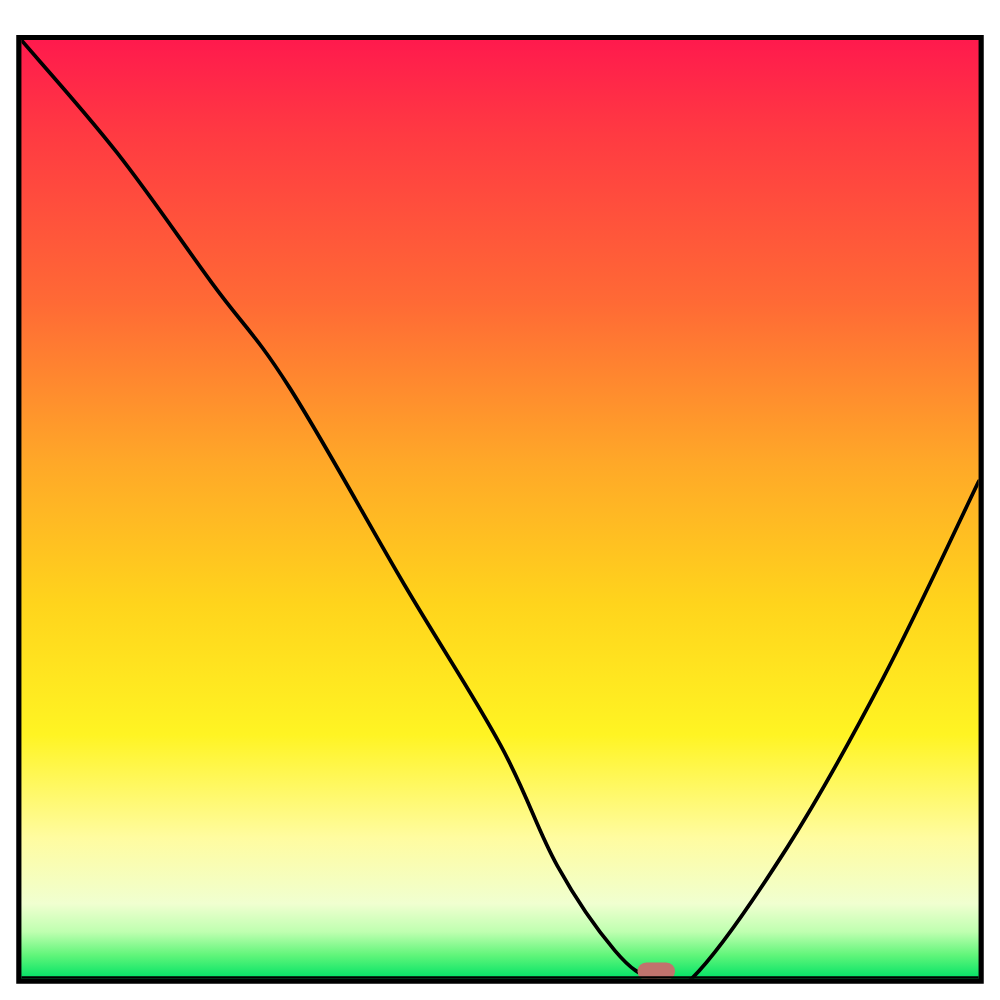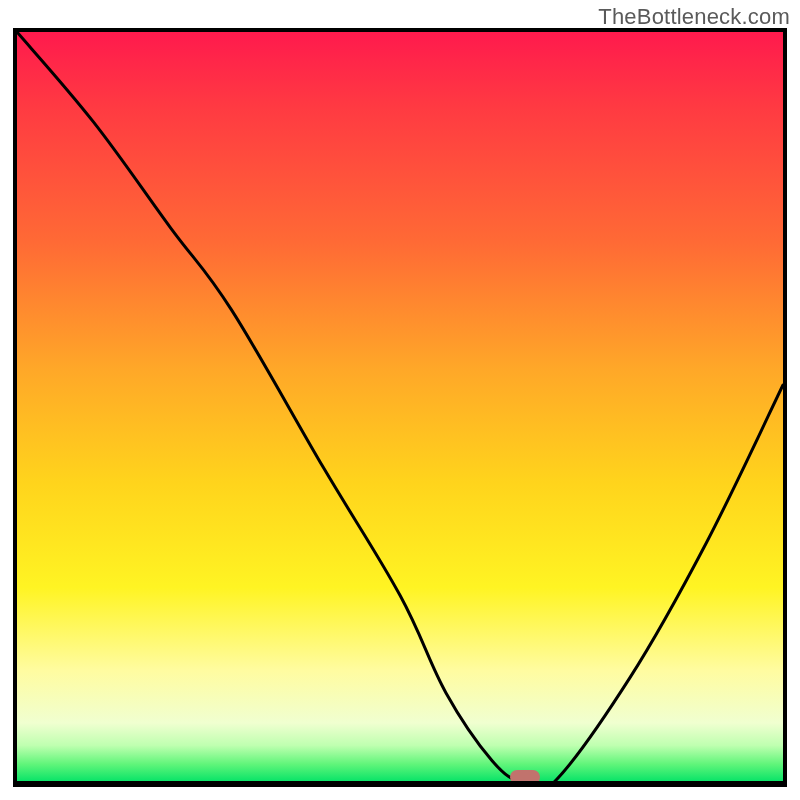--- a/index.html
+++ b/index.html
@@ -79,21 +79,20 @@
     height: 14px;
     border-radius: 7px;
     background: #c1736d;
     transform: translate(-50%, -50%);
   }
 </style>
 </head>
 <body>
 
 <div class="container">
-  <div class="watermark">TheBottleneck.com</div>
 
   <div class="plot-frame">
     <div class="plot-inner">
       <div class="plot-gradient"></div>
 
       <svg class="curve" viewBox="0 0 766 751" preserveAspectRatio="none">
         <path id="curve-path" d="M 0.0 0.0 C 13.8 16.2, 49.0 55.0, 76.6 90.1 C 104.2 125.3, 128.4 161.5, 153.2 195.3 C 178.0 229.1, 186.9 234.6, 214.5 277.9 C 242.1 321.1, 276.1 384.2, 306.4 435.6 C 336.7 486.9, 360.9 522.7, 383.0 563.3 C 405.1 603.8, 412.4 631.1, 429.0 660.9 C 445.5 690.6, 461.1 712.2, 474.9 728.5 C 488.7 744.7, 494.5 746.9, 505.6 751.0 C 516.6 755.1, 516.9 769.9, 536.2 751.0 C 555.5 732.1, 585.2 689.1, 612.8 645.9 C 640.4 602.6, 661.8 563.4, 689.4 510.7 C 717.0 458.0, 752.2 381.4, 766.0 353.0" fill="none" stroke="#000" stroke-width="3" stroke-linejoin="round" stroke-linecap="round"></path>
       </svg>
 
       <div id="marker" class="marker" style="left: 507.858px; top: 744.992px; background: rgb(193, 115, 109);"></div>

